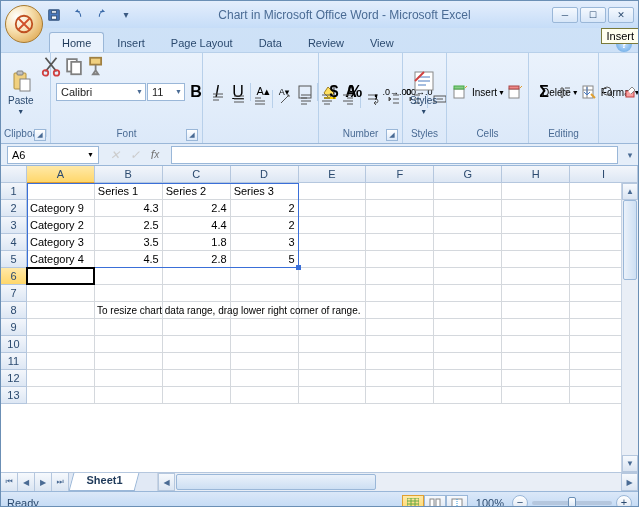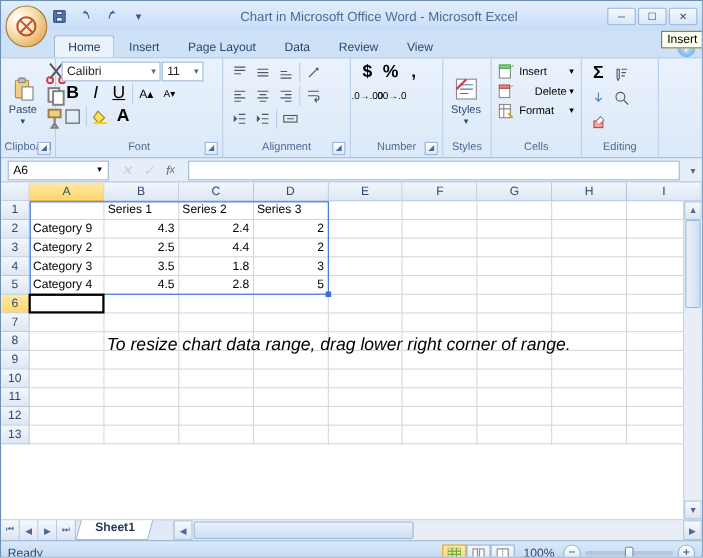--- a/index.html
+++ b/index.html
@@ -31,21 +31,21 @@
 .group { border-right: 1px solid #b8d0ea; padding: 2px 3px 0; display: flex; flex-direction: column; }
 .group-body { flex: 1; display: flex; }
 .group-label { height: 15px; font-size: 10px; color: #4a6b94; text-align: center; position:relative;}
 .dlg-launcher{position:absolute;right:1px;top:1px;width:12px;height:12px;border:1px solid #9ab7d8;background:linear-gradient(#fff,#dce9f9);font-size:7px;line-height:9px;color:#4a6b94;}
 
 .vbtn { display: flex; flex-direction: column; align-items: center; justify-content: center; padding: 2px 4px; font-size: 10px; color: #2b4a6f; gap:2px;}
 .vbtn .icn { width: 24px; height: 24px; }
 .sbtn { width: 22px; height: 20px; display: flex; align-items: center; justify-content: center; }
 .sbtn svg, .qat-btn svg { stroke: #3b5a82; fill: none; stroke-width: 1.3; }
 
-.col { display: flex; flex-direction: column; gap: 1px; padding: 1px 2px; }
+.col { display: flex; flex-direction: row; gap: 1px; padding: 1px 2px; }
 .row { display: flex; gap: 1px; align-items:center;}
 
 .combo { height: 18px; background: #fff; border: 1px solid #9ab7d8; font-size: 11px; display: flex; align-items: center; padding: 0 2px 0 4px; color:#222;}
 .combo .dd { margin-left: auto; font-size: 7px; color:#4a6b94; padding-left:3px;}
 .fontname{width:90px;} .fontsize{width:38px;}
 
 .tbtn{width:20px;height:20px;display:flex;align-items:center;justify-content:center;border:1px solid transparent;}
 .tbtn svg{width:14px;height:14px;}
 .sep{width:1px;height:18px;background:#b8d0ea;margin:0 1px;}
 
@@ -65,21 +65,21 @@
 .colh { width: 68px; height: 17px; background: linear-gradient(#f3f6fb,#dde7f4); border-right: 1px solid #b5c7de; border-bottom: 1px solid #b5c7de; text-align: center; font-size: 11px; line-height: 17px; color: #2b4a6f; }
 .colh.sel{background:linear-gradient(#ffe9a8,#ffd76b);border-bottom-color:#e0a030;}
 .grow { display: flex; height: 17px; }
 .rowh { width: 26px; background: linear-gradient(#f3f6fb,#dde7f4); border-right: 1px solid #b5c7de; border-bottom: 1px solid #b5c7de; text-align: center; font-size: 11px; line-height: 17px; color: #2b4a6f; }
 .rowh.sel{background:linear-gradient(#ffe9a8,#ffd76b);border-right-color:#e0a030;}
 .cell { width: 68px; height: 17px; border-right: 1px solid #d4d8dd; border-bottom: 1px solid #d4d8dd; font-size: 11px; line-height: 16px; padding: 0 3px; color: #000; white-space: nowrap;}
 .cell.r { text-align: right; }
 .sel-cursor{position:absolute;border:2px solid #000;pointer-events:none;}
 .data-range{position:absolute;border:1px solid #3a6fd8;pointer-events:none;}
 .data-handle{position:absolute;width:5px;height:5px;background:#3a6fd8;pointer-events:none;}
-.msg{position:absolute;font-size:16px;color:#000;font-style:italic;}
+.msg{position:absolute;font-size:10px;color:#000;}
 
 
 .vsb{position:absolute;right:0;top:17px;bottom:0;width:17px;background:#e9eef6;border-left:1px solid #c7d3e3;}
 .vsb .arr{height:17px;background:linear-gradient(#f6f9fd,#dbe5f2);border:1px solid #b5c7de;display:flex;align-items:center;justify-content:center;font-size:8px;color:#4a6b94;}
 .vsb .thumb{position:absolute;top:17px;left:1px;right:1px;height:80px;background:linear-gradient(90deg,#eaf1fa,#cddff3);border:1px solid #9ab7d8;border-radius:2px;}
 .vsb .arr.dn{position:absolute;bottom:0;left:0;right:0;}
 
 .hstrip{height:19px;background:#e1e9f5;border-top:1px solid #b5c7de;display:flex;align-items:stretch;}
 .tabscroll{width:17px;background:linear-gradient(#f6f9fd,#dbe5f2);border-right:1px solid #b5c7de;display:flex;align-items:center;justify-content:center;font-size:8px;color:#4a6b94;}
 .sheet-tab{background:#fff;border:1px solid #9ab7d8;border-top:none;padding:1px 14px;font-size:11px;font-weight:bold;color:#1f3a5a;transform:skewX(-15deg);margin-left:2px;}
@@ -302,21 +302,20 @@
           <div class="sep"></div>
           <div class="tbtn">
                 <svg viewBox="0 0 14 14">
                   <rect x="1" y="4" width="12" height="6" fill="none" stroke="#555"></rect>
                   <path d="M4 7h6" stroke="#555"></path>
                 </svg>
               </div>
         </div>
       </div>
         </div>
-      <div class="group-label"><span>Alignment</span><div class="dlg-launcher">◢</div></div>
     </div>
 
     <div class="group" style="width:84px">
       <div class="group-body">
           <div class="col" style="width:100%">
         <div class="row">
           <div class="tbtn">
                 <b>$</b>
               </div>
           <div class="tbtn">

